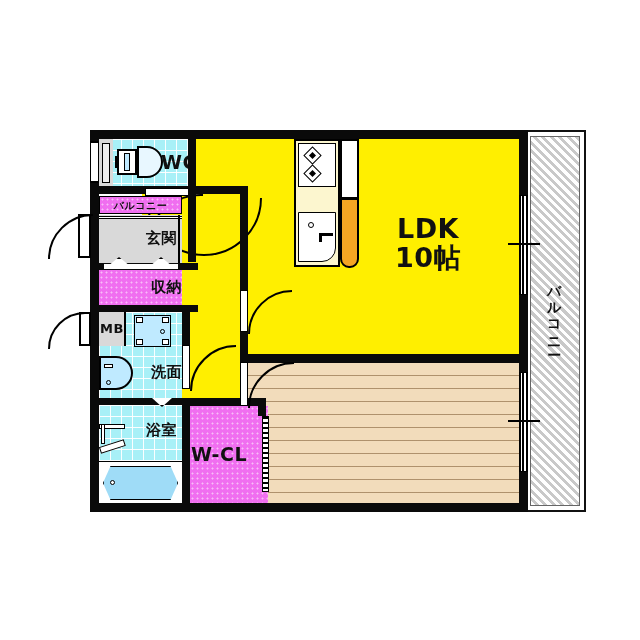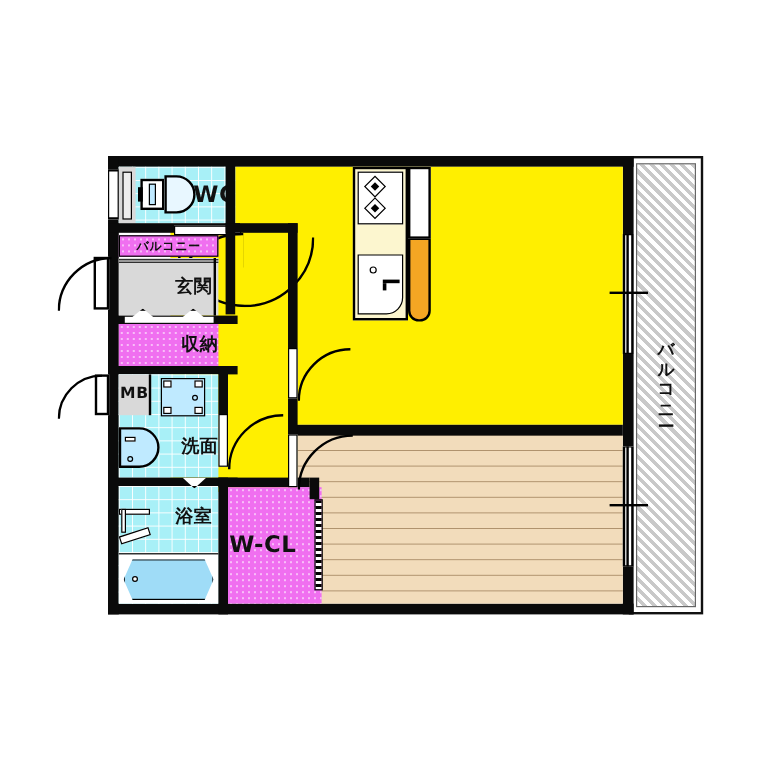--- a/index.html
+++ b/index.html
@@ -77,20 +77,22 @@
 
   <div class="ab wall" style="left:90px;top:130px;width:438px;height:9px;"></div>
 
   <div class="ab wall" style="left:90px;top:503px;width:438px;height:9px;"></div>
 
   <div class="ab wall" style="left:90px;top:130px;width:9px;height:382px;"></div>
 
   <div class="ab wall" style="left:519px;top:130px;width:9px;height:382px;"></div>
 
   <div class="ab fill-ldk" style="left:196px;top:139px;width:323px;height:215px;"></div>
+  <div class="lbl lbl-big" style="left:383px;top:214px;width:90px;">LDK</div>
+  <div class="lbl lbl-big" style="left:383px;top:243px;width:90px;">10帖</div>
 
   <div class="ab fill-hall" style="left:142px;top:190px;width:106px;height:220px;"></div>
 
   <div class="ab fill-wood woodlines" style="left:248px;top:362px;width:271px;height:141px;"></div>
 
   <div class="ab wall" style="left:240px;top:354px;width:279px;height:9px;"></div>
 
   <div class="ab fill-tile tilegrid" style="left:99px;top:139px;width:97px;height:47px;"></div>
   <div class="ab fill-gray" style="left:99px;top:139px;width:14px;height:47px;"></div>
   <div class="ab fx" style="left:102px;top:143px;width:8px;height:40px;background:#eee;"></div>

